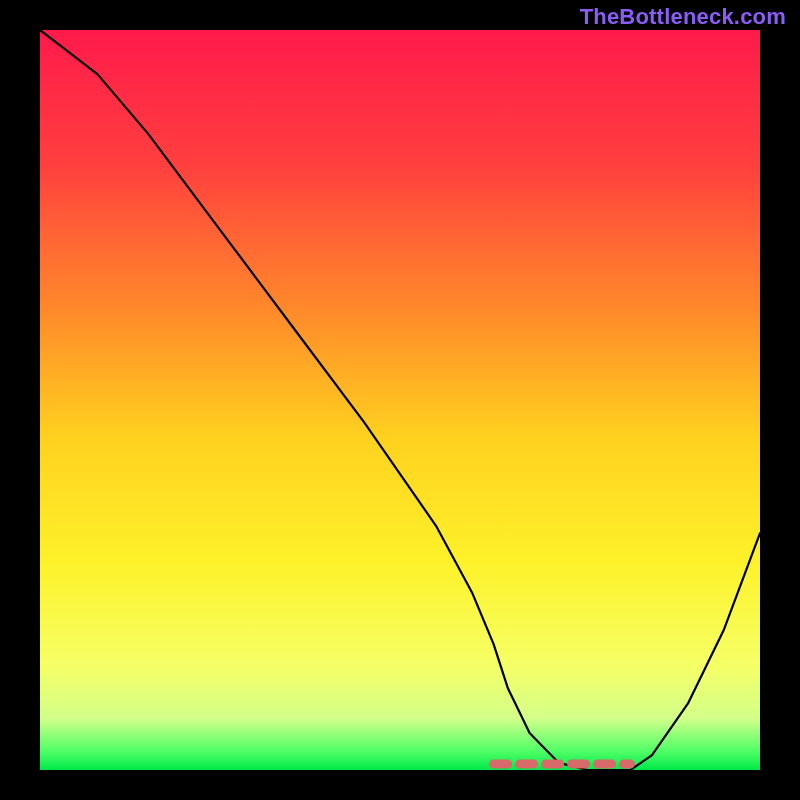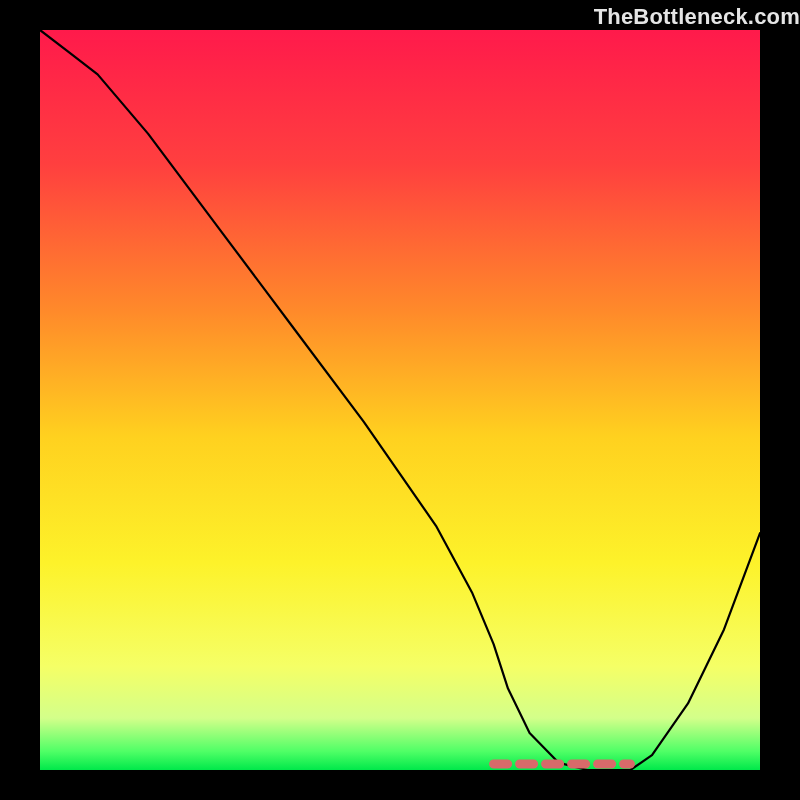--- a/index.html
+++ b/index.html
@@ -13,24 +13,24 @@
   }
   .frame {
     position: relative;
     width: 800px;
     height: 800px;
     background: #000;
   }
   .watermark {
     position: absolute;
     top: 4px;
-    right: 0;
+    right: 14px;
     font-size: 22px;
     font-weight: 600;
-    color: #e5e5e5;
+    color: #8b5cf6;
     letter-spacing: 0.2px;
     z-index: 5;
     user-select: none;
   }
   .plot {
     position: absolute;
     left: 40px;
     top: 30px;
     width: 720px;
     height: 740px;

